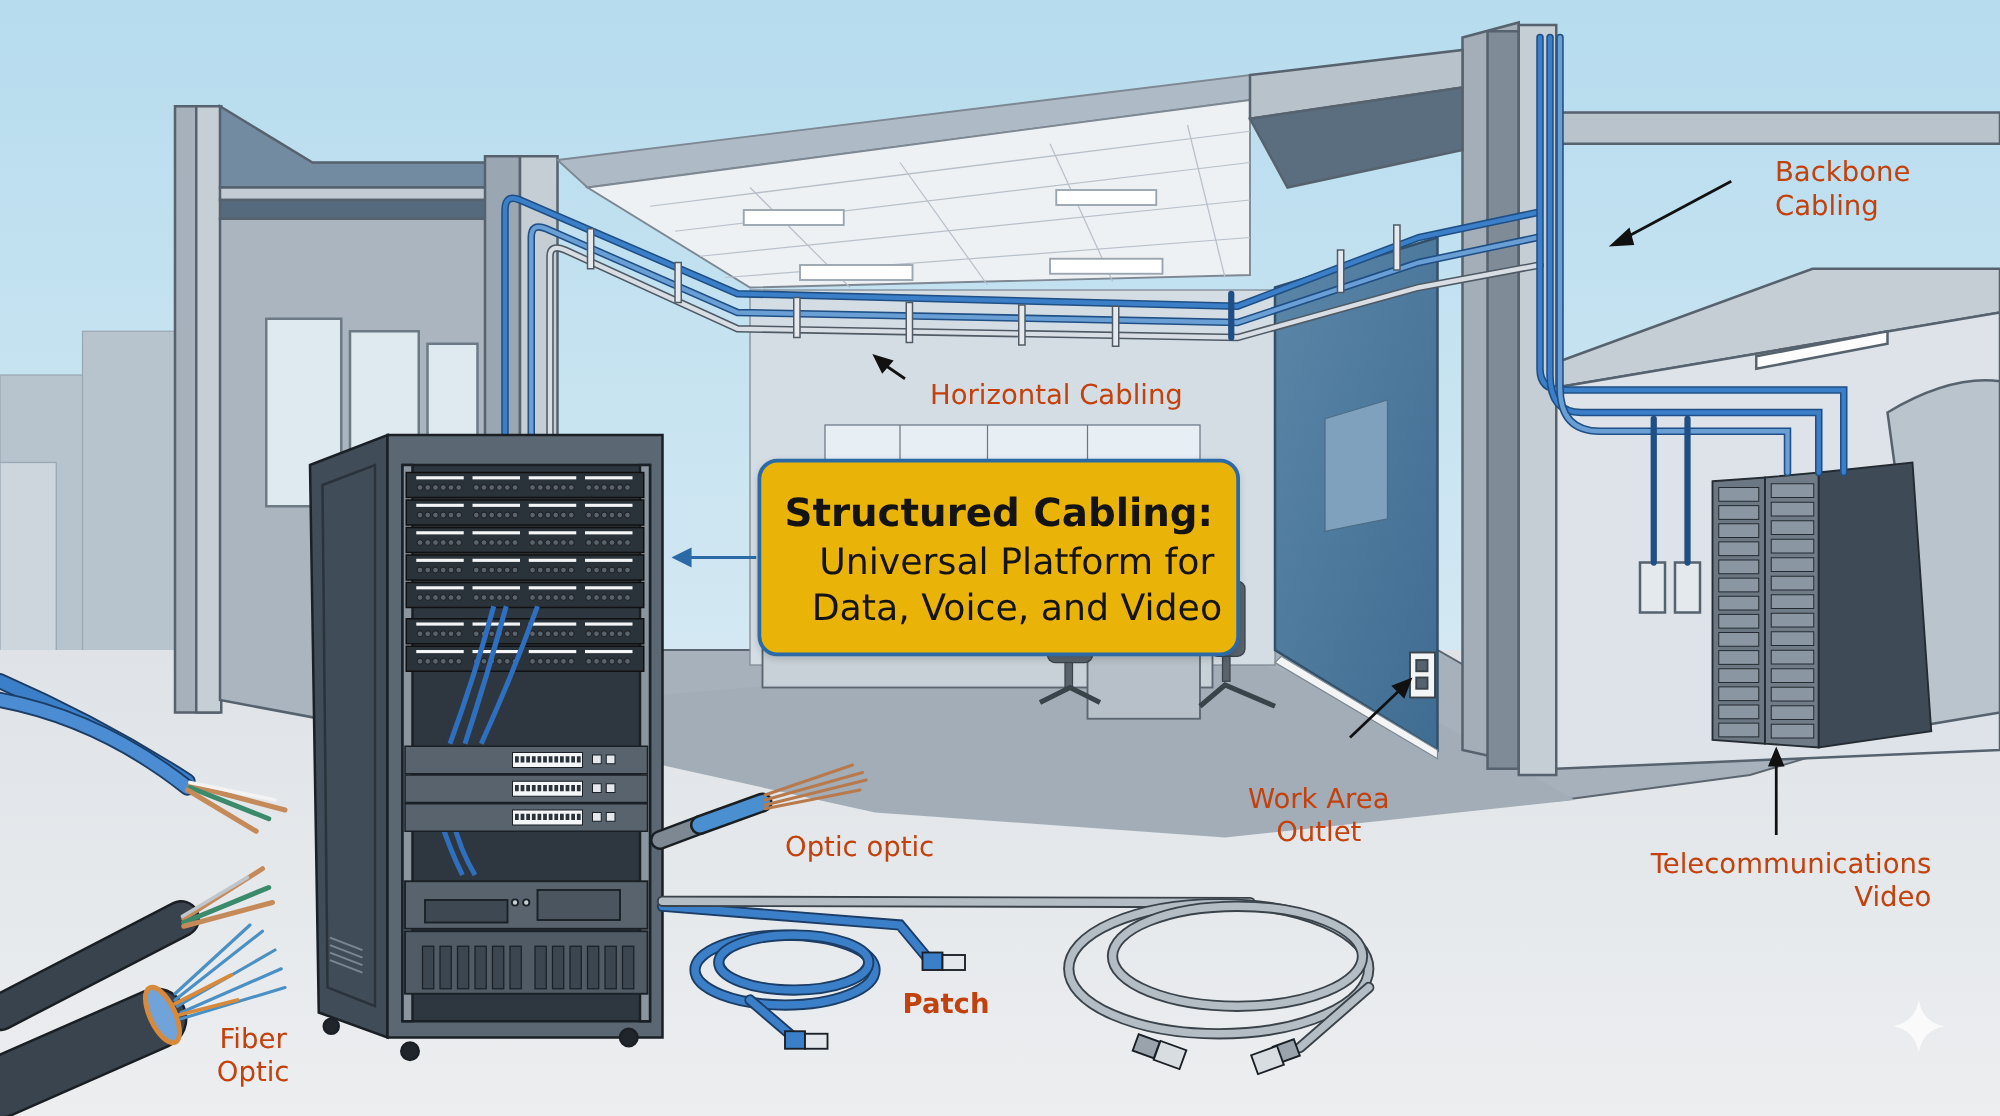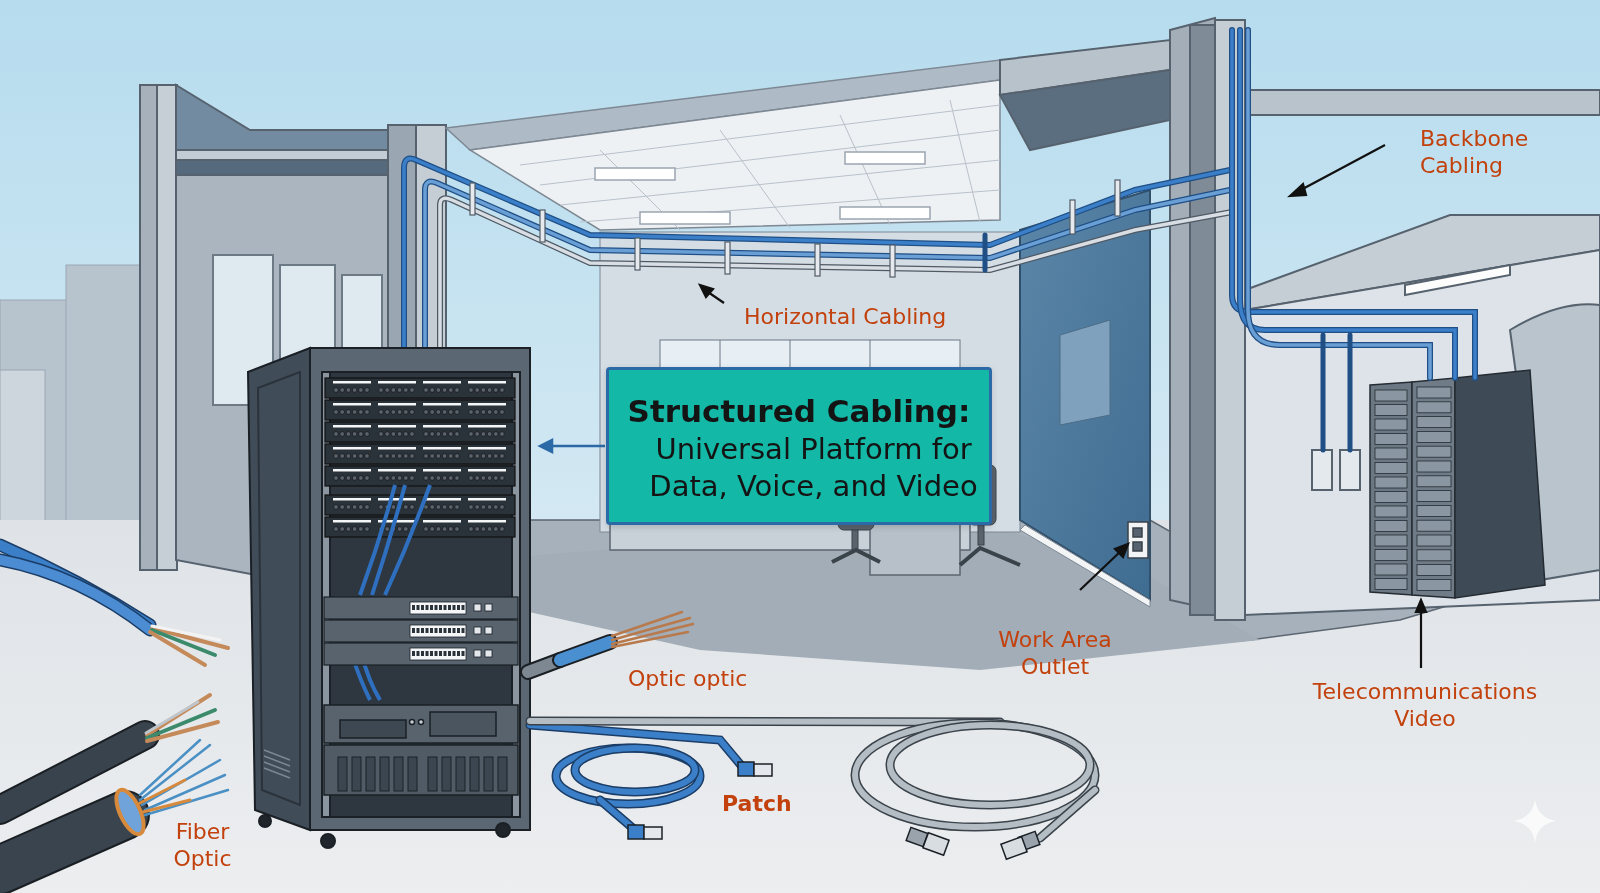--- a/index.html
+++ b/index.html
@@ -1,21 +1,21 @@
 <!DOCTYPE html>
 <html><head>
 <meta charset="utf-8">
 <style>
   html,body{margin:0;padding:0;}
   body{width:1600px;height:893px;overflow:hidden;background:#e9ecef;font-family:"Liberation Sans",sans-serif;}
   #stage{position:relative;width:1600px;height:893px;}
   svg{position:absolute;left:0;top:0;}
   .lbl{position:absolute;font-family:"DejaVu Sans","Liberation Sans",sans-serif;color:#c2410c;font-size:22px;line-height:27px;white-space:nowrap;}
   .lbl.center{text-align:center;}
-  #title-box{position:absolute;left:606px;top:367px;width:386px;height:158px;background:#14b8a6;border:3px solid #2b6aa6;border-radius:4px;box-sizing:border-box;box-shadow:0 2px 6px rgba(0,0,0,.15);text-align:center;padding-top:21px;}
+  #title-box{position:absolute;left:606px;top:367px;width:386px;height:158px;background:#eab308;border:3px solid #2b6aa6;border-radius:16px;box-sizing:border-box;box-shadow:0 2px 6px rgba(0,0,0,.15);text-align:center;padding-top:21px;}
   #title-box .t1{font-family:"DejaVu Sans","Liberation Sans",sans-serif;font-weight:bold;font-size:31px;line-height:40px;color:#141414;display:block;}
   #title-box .t2{font-family:"DejaVu Sans","Liberation Sans",sans-serif;font-size:29px;line-height:37px;color:#141414;display:block;margin-left:29px;}
 </style>
 </head>
 <body>
 
 <div id="stage">
 <svg width="1600" height="893" viewBox="0 0 1600 893">
   <defs>
     <linearGradient id="sky" x1="0" y1="0" x2="0" y2="1">
@@ -646,21 +646,21 @@
 
 <div class="lbl" style="left:1420px;top:125px;">
   <div>Backbone</div>
   <div>Cabling</div>
 </div>
 <div class="lbl" style="left:724px;top:303px;margin-left:20px;">Horizontal Cabling</div>
 <div class="lbl center" style="left:995px;top:596px;width:120px;margin-top:30px;">
   <div>Work Area</div>
   <div>Outlet</div>
 </div>
-<div class="lbl center" style="left:1305px;top:678px;width:240px;">
+<div class="lbl center" style="left:1305px;top:678px;width:240px;text-align:right;">
   <div>Telecommunications</div>
   <div>Video</div>
 </div>
 <div class="lbl center" style="left:160px;top:818px;width:85px;">
   <div>Fiber</div>
   <div>Optic</div>
 </div>
 <div class="lbl" style="left:628px;top:665px;">Optic optic</div>
 <div class="lbl" style="left:722px;top:790px;font-weight:bold;">Patch</div>
 

